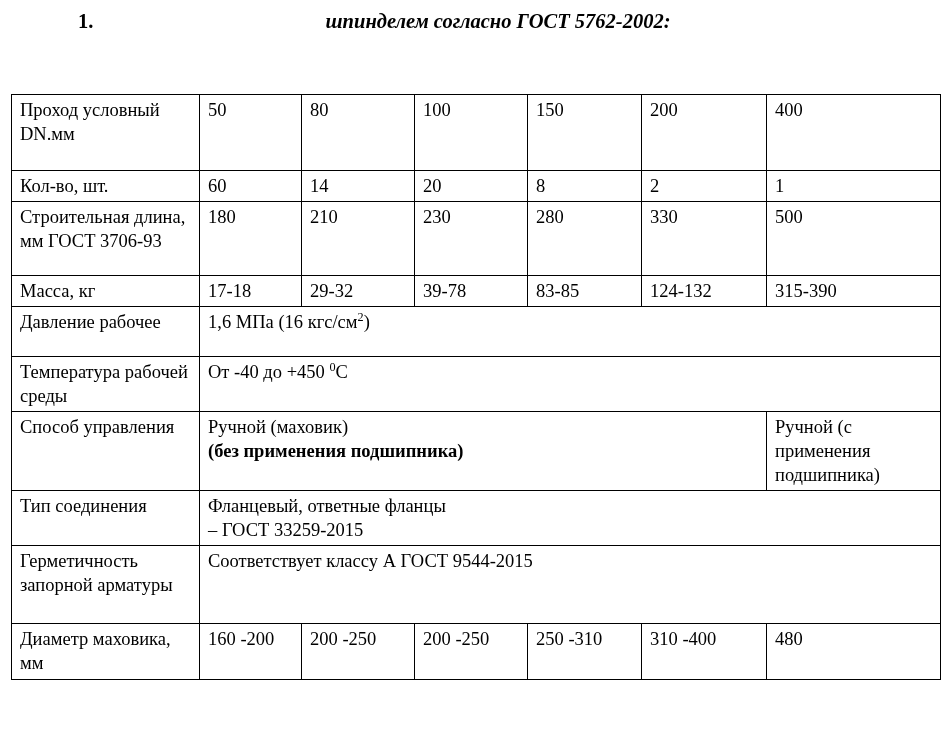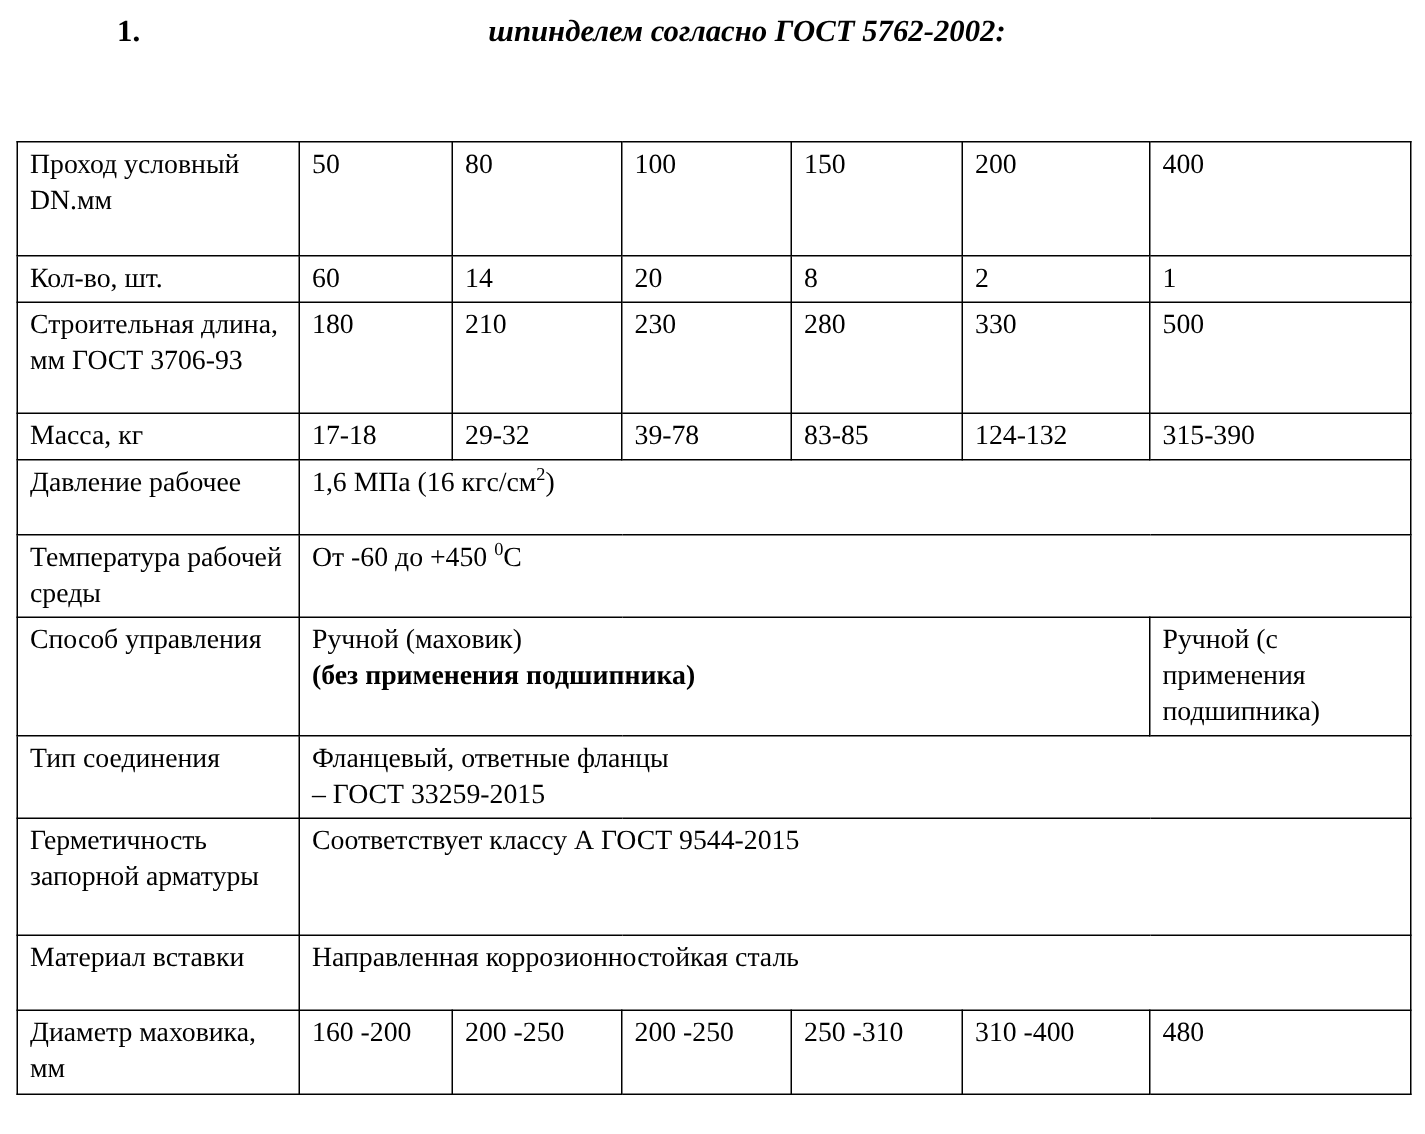--- a/index.html
+++ b/index.html
@@ -163,21 +163,21 @@
           <td class="val">315-390</td>
         </tr>
 
         <tr class="h-two">
           <td class="label">Давление рабочее</td>
           <td class="val" colspan="6"><span>1,6 МПа (16 кгс/см</span><sup>2</sup><span>)</span></td>
         </tr>
 
         <tr class="h-two">
           <td class="label">Температура рабочей среды</td>
-          <td class="val" colspan="6"><span>От -60 до +450 </span><sup>0</sup><span>С</span></td>
+          <td class="val" colspan="6"><span>От -40 до +450 </span><sup>0</sup><span>С</span></td>
         </tr>
 
         <tr class="h-three">
           <td class="label">Способ управления</td>
           <td class="val" colspan="5">
             <div>Ручной (маховик)</div>
             <div class="bold">(без применения подшипника)</div>
           </td>
           <td class="val">Ручной (с применения подшипника)</td>
         </tr>
@@ -189,24 +189,20 @@
             <div>– ГОСТ 33259-2015</div>
           </td>
         </tr>
 
         <tr class="h-three">
           <td class="label">Герметичность запорной арматуры</td>
           <td class="val" colspan="6">Соответствует классу А ГОСТ 9544-2015</td>
         </tr>
 
 
-        <tr class="h-two">
-          <td class="label">Материал вставки</td>
-          <td class="val" colspan="6">Направленная коррозионностойкая сталь</td>
-        </tr>
 
         <tr class="h-two">
           <td class="label">Диаметр маховика, мм</td>
           <td class="val">160 -200</td>
           <td class="val">200 -250</td>
           <td class="val">200 -250</td>
           <td class="val">250 -310</td>
           <td class="val">310 -400</td>
           <td class="val">480</td>
         </tr>

